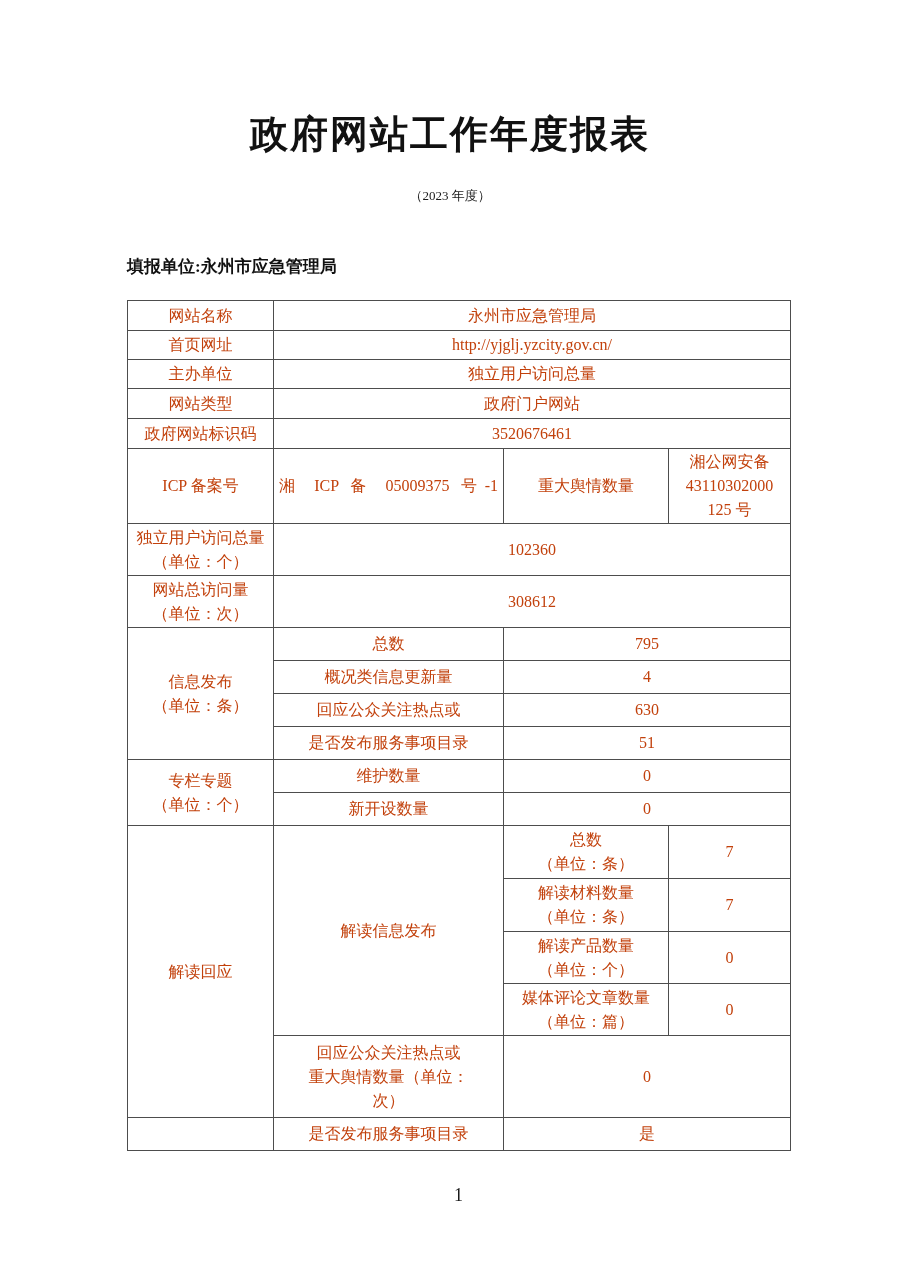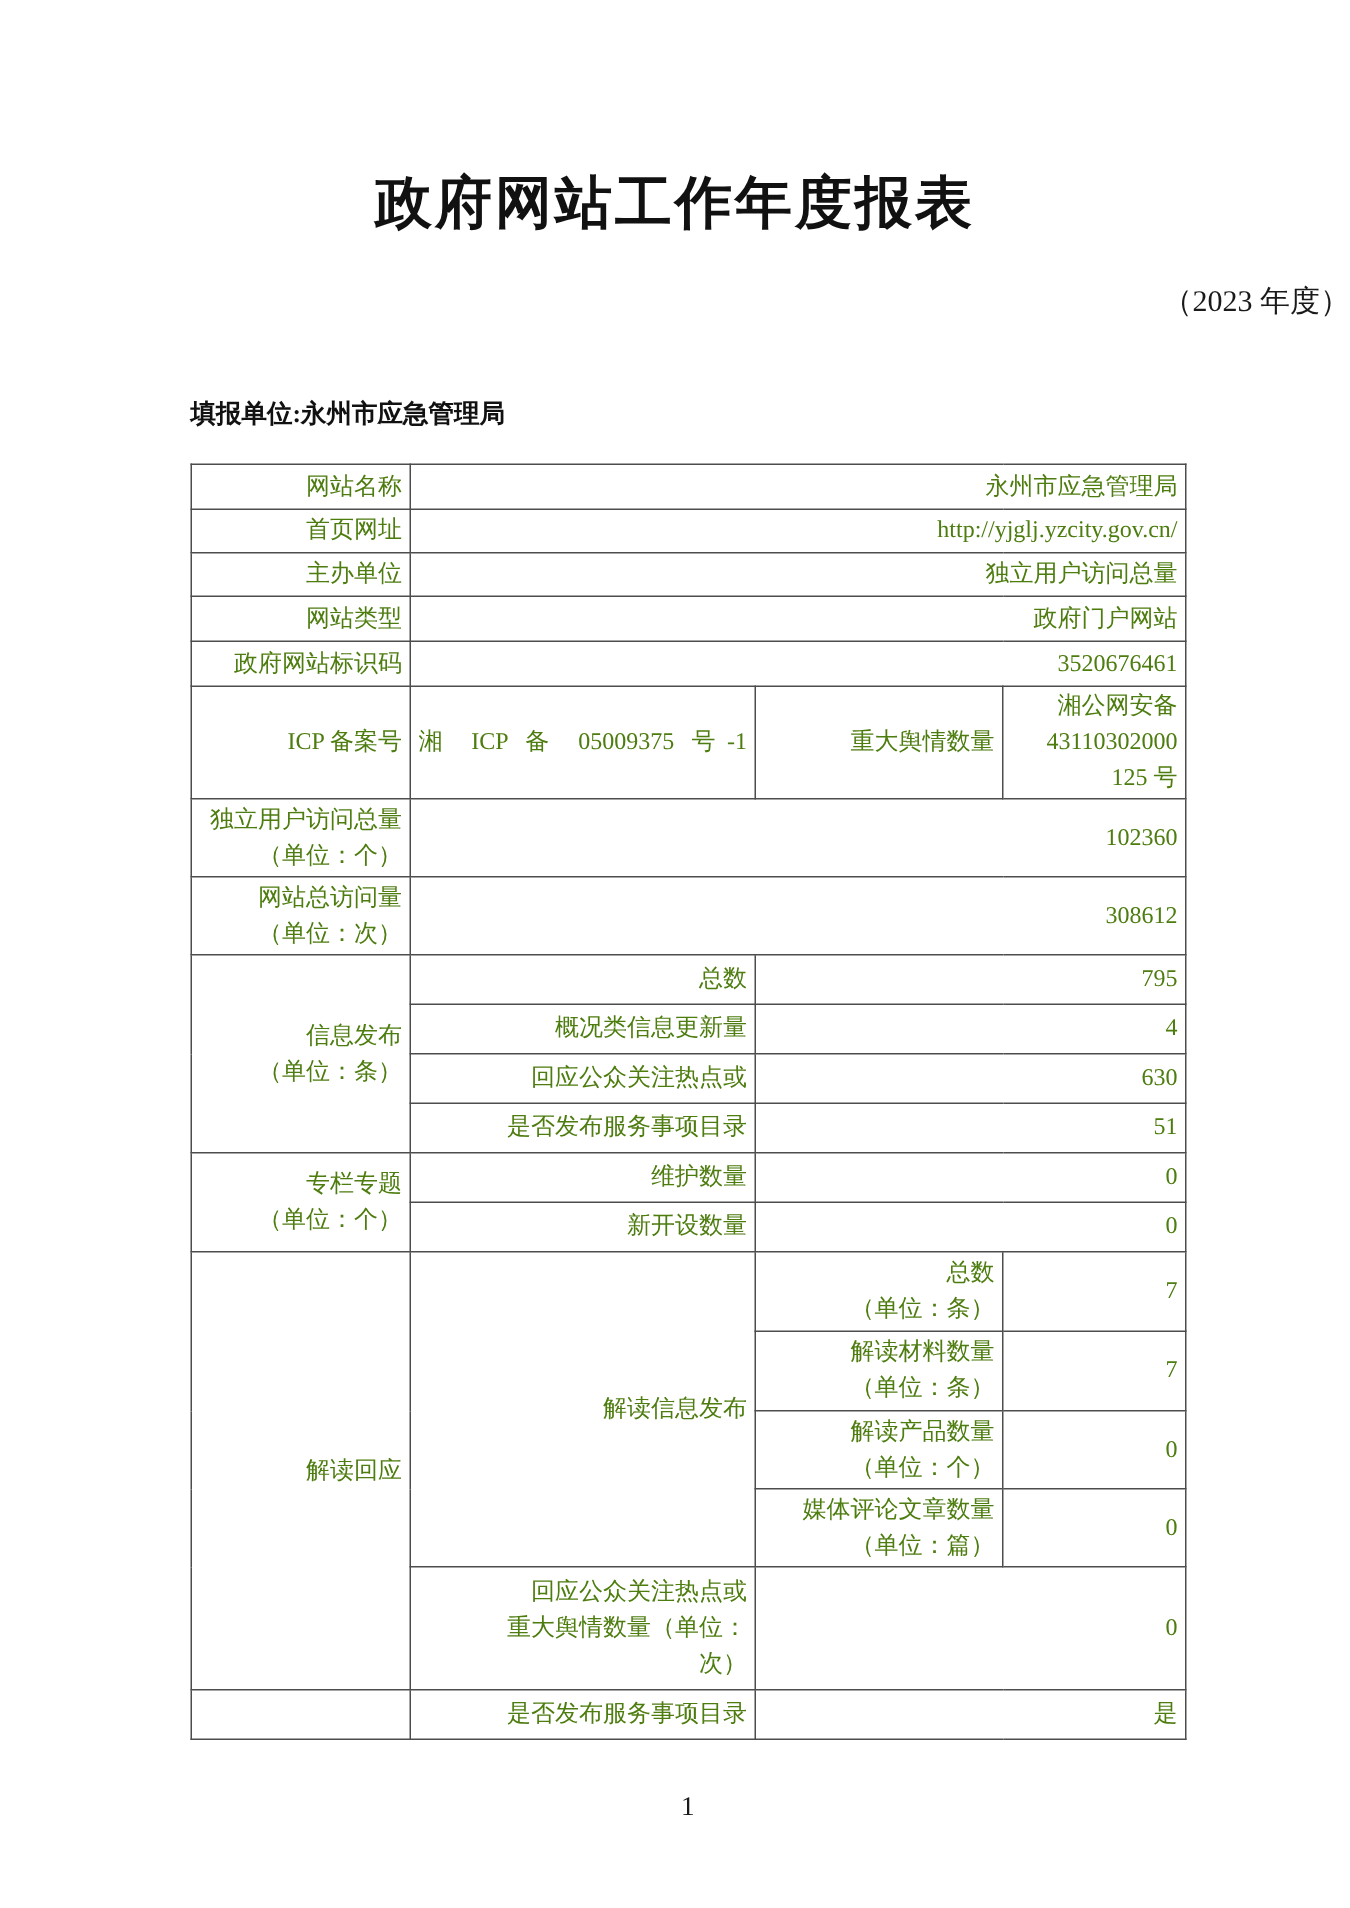--- a/index.html
+++ b/index.html
@@ -11,54 +11,54 @@
     width: 900px;
     height: 1272px;
     background: #ffffff;
     color: #141414;
     font-family: "Liberation Serif", "DejaVu Serif", serif;
     overflow: hidden;
   }
   .doc-title {
     margin: 112px 0 0 0;
     text-align: center;
-    font-family: Liberation Sans, sans-serif;
+    font-family: Liberation Mono, monospace;
     font-weight: 700;
     font-size: 38px;
     line-height: 1.3;
     letter-spacing: 2px;
     color: #111111;
   }
   .doc-subtitle {
     margin-top: 26px;
-    text-align: right;
-    font-size: 20px;
+    text-align: center;
+    font-size: 13px;
     color: #1a1a1a;
   }
   .reporting-unit {
     margin: 50px 0 22px 127px;
     font-size: 17px;
     font-weight: 700;
     color: #111111;
   }
   table.report {
     margin-left: 127px;
     width: 663px;
     border-collapse: collapse;
     table-layout: fixed;
   }
   table.report td {
     border: 1px solid #4d4d4d;
-    text-align: right;
+    text-align: center;
     vertical-align: middle;
     font-size: 16px;
     line-height: 1.5;
     padding: 1px 5px;
     white-space: pre-line;
-    color: #4d7c0f;
+    color: #c2410c;
   }
   td.justify-cell {
     text-align: justify;
     text-align-last: justify;
     padding: 1px 11px;
   }
   .page-number {
     width: 663px;
     margin: 34px 0 0 127px;
     text-align: center;

